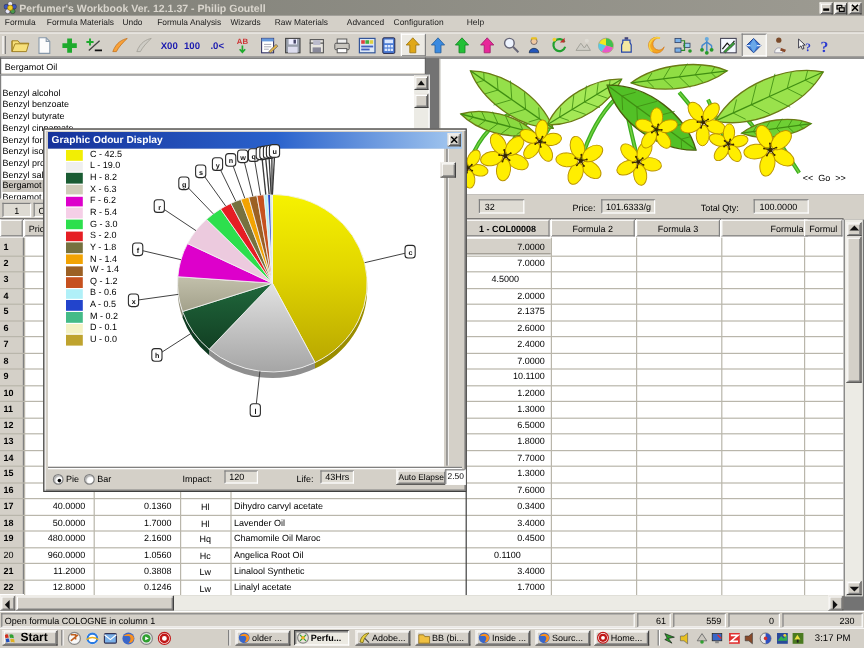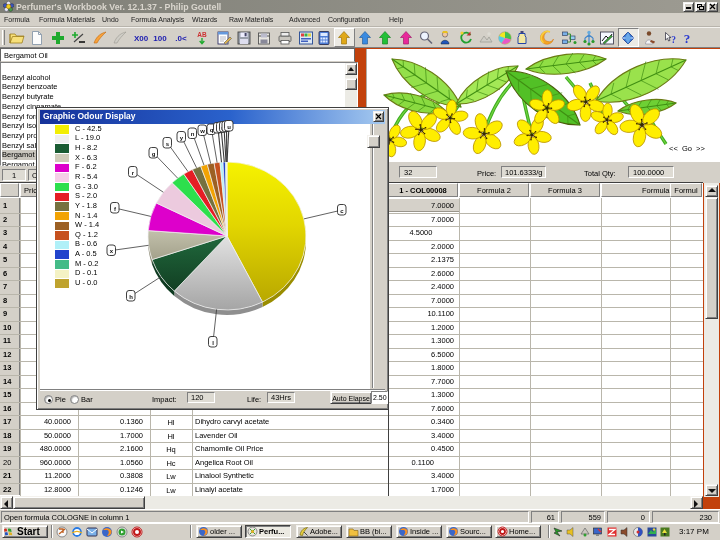--- a/index.html
+++ b/index.html
@@ -1,15 +1,15 @@
 <!DOCTYPE html>
 <html><head><meta charset="utf-8"><style>
 * { margin:0; padding:0; box-sizing:border-box; }
 html,body { width:720px; height:540px; overflow:hidden; }
-#scr { position:relative; width:720px; height:540px; background:#c2410c;
+#scr { position:relative; width:720px; height:540px; background:#737373;
   font-family:"Liberation Sans", sans-serif; }
 .t75 { font-size:7.5px; color:#000; white-space:nowrap; position:absolute; }
 .mn { position:absolute; top:16px; font-size:7px; color:#1c1c1c; white-space:nowrap; }
 .hdr { position:absolute; background:#d4d0c8; border-top:1px solid #fff;
   border-left:1px solid #fff; border-right:1px solid #808080; border-bottom:1px solid #808080;
   font-size:7.5px; text-align:center; line-height:13px; color:#000; white-space:nowrap; overflow:hidden;}
 .raised { background:#d4d0c8; border:1px solid #404040; border-top-color:#f4f2ee;
   border-left-color:#f4f2ee; box-shadow:inset 1px 1px 0 #fff, inset -1px -1px 0 #808080; }
 .sunkb { background:#d4d0c8; border:1px solid #fff; border-top-color:#404040;
   border-left-color:#404040; box-shadow:inset 1px 1px 0 #808080; }
@@ -595,21 +595,21 @@
     <div class="t75" style="position:absolute;left:78px;top:417.2px;width:65px;text-align:right">0.1360</div>
     <div class="t75" style="position:absolute;left:150px;top:418.2px;width:42px;text-align:center">Hl</div>
     <div class="t75" style="position:absolute;left:195px;top:417.2px">Dihydro carvyl acetate</div>
     <div class="t75" style="position:absolute;left:20px;top:430.7px;width:51px;text-align:right">50.0000</div>
     <div class="t75" style="position:absolute;left:78px;top:430.7px;width:65px;text-align:right">1.7000</div>
     <div class="t75" style="position:absolute;left:150px;top:431.7px;width:42px;text-align:center">Hl</div>
     <div class="t75" style="position:absolute;left:195px;top:430.7px">Lavender Oil</div>
     <div class="t75" style="position:absolute;left:20px;top:444.2px;width:51px;text-align:right">480.0000</div>
     <div class="t75" style="position:absolute;left:78px;top:444.2px;width:65px;text-align:right">2.1600</div>
     <div class="t75" style="position:absolute;left:150px;top:445.2px;width:42px;text-align:center">Hq</div>
-    <div class="t75" style="position:absolute;left:195px;top:444.2px">Chamomile Oil Price</div>
+    <div class="t75" style="position:absolute;left:195px;top:444.2px">Chamomile Oil Maroc</div>
     <div class="t75" style="position:absolute;left:20px;top:457.7px;width:51px;text-align:right">960.0000</div>
     <div class="t75" style="position:absolute;left:78px;top:457.7px;width:65px;text-align:right">1.0560</div>
     <div class="t75" style="position:absolute;left:150px;top:458.7px;width:42px;text-align:center">Hc</div>
     <div class="t75" style="position:absolute;left:195px;top:457.7px">Angelica Root Oil</div>
     <div class="t75" style="position:absolute;left:20px;top:471.2px;width:51px;text-align:right">11.2000</div>
     <div class="t75" style="position:absolute;left:78px;top:471.2px;width:65px;text-align:right">0.3808</div>
     <div class="t75" style="position:absolute;left:150px;top:472.2px;width:42px;text-align:center">Lw</div>
     <div class="t75" style="position:absolute;left:195px;top:471.2px">Linalool Synthetic</div>
     <div class="t75" style="position:absolute;left:20px;top:484.7px;width:51px;text-align:right">12.8000</div>
     <div class="t75" style="position:absolute;left:78px;top:484.7px;width:65px;text-align:right">0.1246</div>

